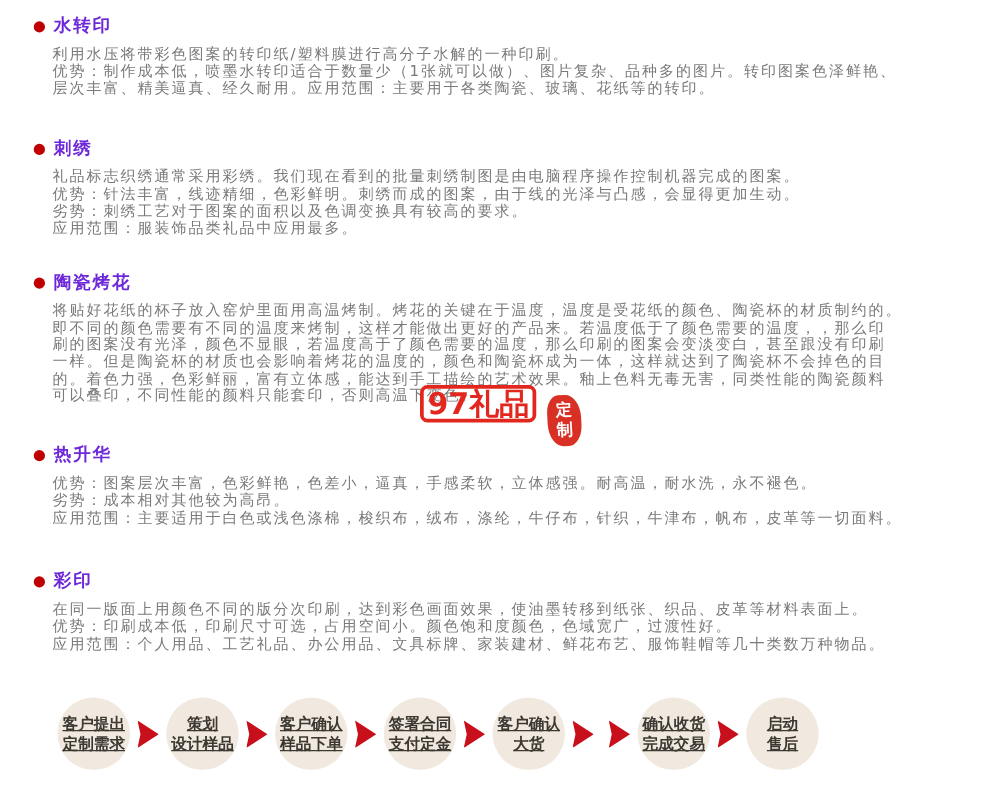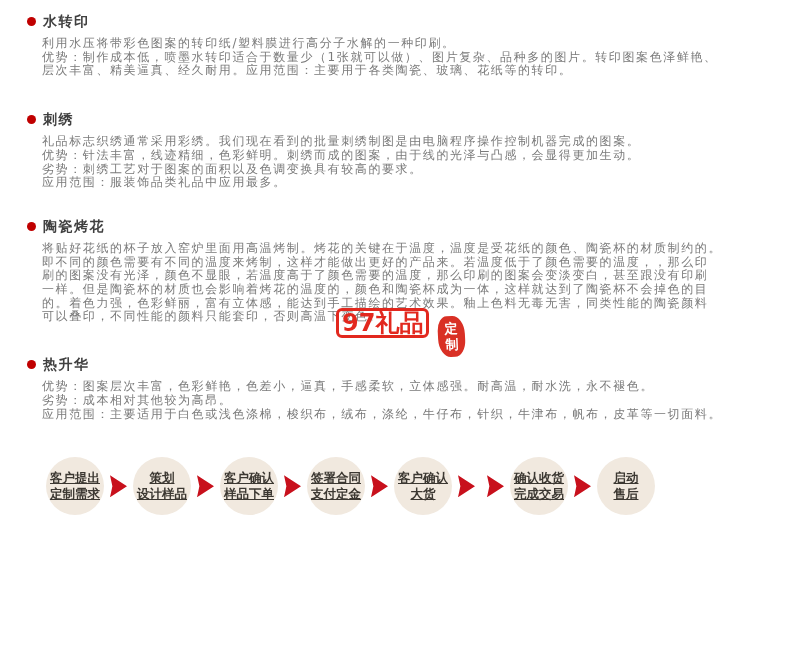--- a/index.html
+++ b/index.html
@@ -11,21 +11,21 @@
     overflow:hidden;
   }
   .sec { margin-left:27px; }
   .sec-head { display:flex; align-items:center; gap:7px; }
   .bullet {
     width:9px; height:9px; border-radius:50%;
     background:#c00000; flex-shrink:0;
   }
   .sec-title {
     margin:0; font-size:14px; font-weight:bold;
-    color:#404040; letter-spacing:1.5px; line-height:17px;
+    color:#6d28d9; letter-spacing:1.5px; line-height:17px;
   }
   .sec-body {
     margin:7px 0 0 15px;
     width:760px;
     font-size:12px; line-height:13.7px; letter-spacing:1.6px;
     color:#7a7a7a;
     white-space:pre-line;
   }
   .sec-1 { padding-top:13px; }
   .sec-2 { margin-top:33px;font-family:Liberation Serif, serif; }
@@ -124,20 +124,29 @@
   <section class="sec sec-4">
     <div class="sec-head">
       <span class="bullet"></span>
       <h2 class="sec-title">热升华</h2>
     </div>
     <div class="sec-body">优势：图案层次丰富，色彩鲜艳，色差小，逼真，手感柔软，立体感强。耐高温，耐水洗，永不褪色。
 劣势：成本相对其他较为高昂。
 应用范围：主要适用于白色或浅色涤棉，梭织布，绒布，涤纶，牛仔布，针织，牛津布，帆布，皮革等一切面料。</div>
   </section>
 
+  <section class="sec sec-5">
+    <div class="sec-head">
+      <span class="bullet"></span>
+      <h2 class="sec-title">彩印</h2>
+    </div>
+    <div class="sec-body">在同一版面上用颜色不同的版分次印刷，达到彩色画面效果，使油墨转移到纸张、织品、皮革等材料表面上。
+优势：印刷成本低，印刷尺寸可选，占用空间小。颜色饱和度颜色，色域宽广，过渡性好。
+应用范围：个人用品、工艺礼品、办公用品、文具标牌、家装建材、鲜花布艺、服饰鞋帽等几十类数万种物品。</div>
+  </section>
 
   <div class="flow">
     <div class="flow-spacer"></div>
     <div class="step">客户提出
 定制需求</div>
     <div class="arr"></div>
     <div class="step">策划
 设计样品</div>
     <div class="arr"></div>
     <div class="step">客户确认

